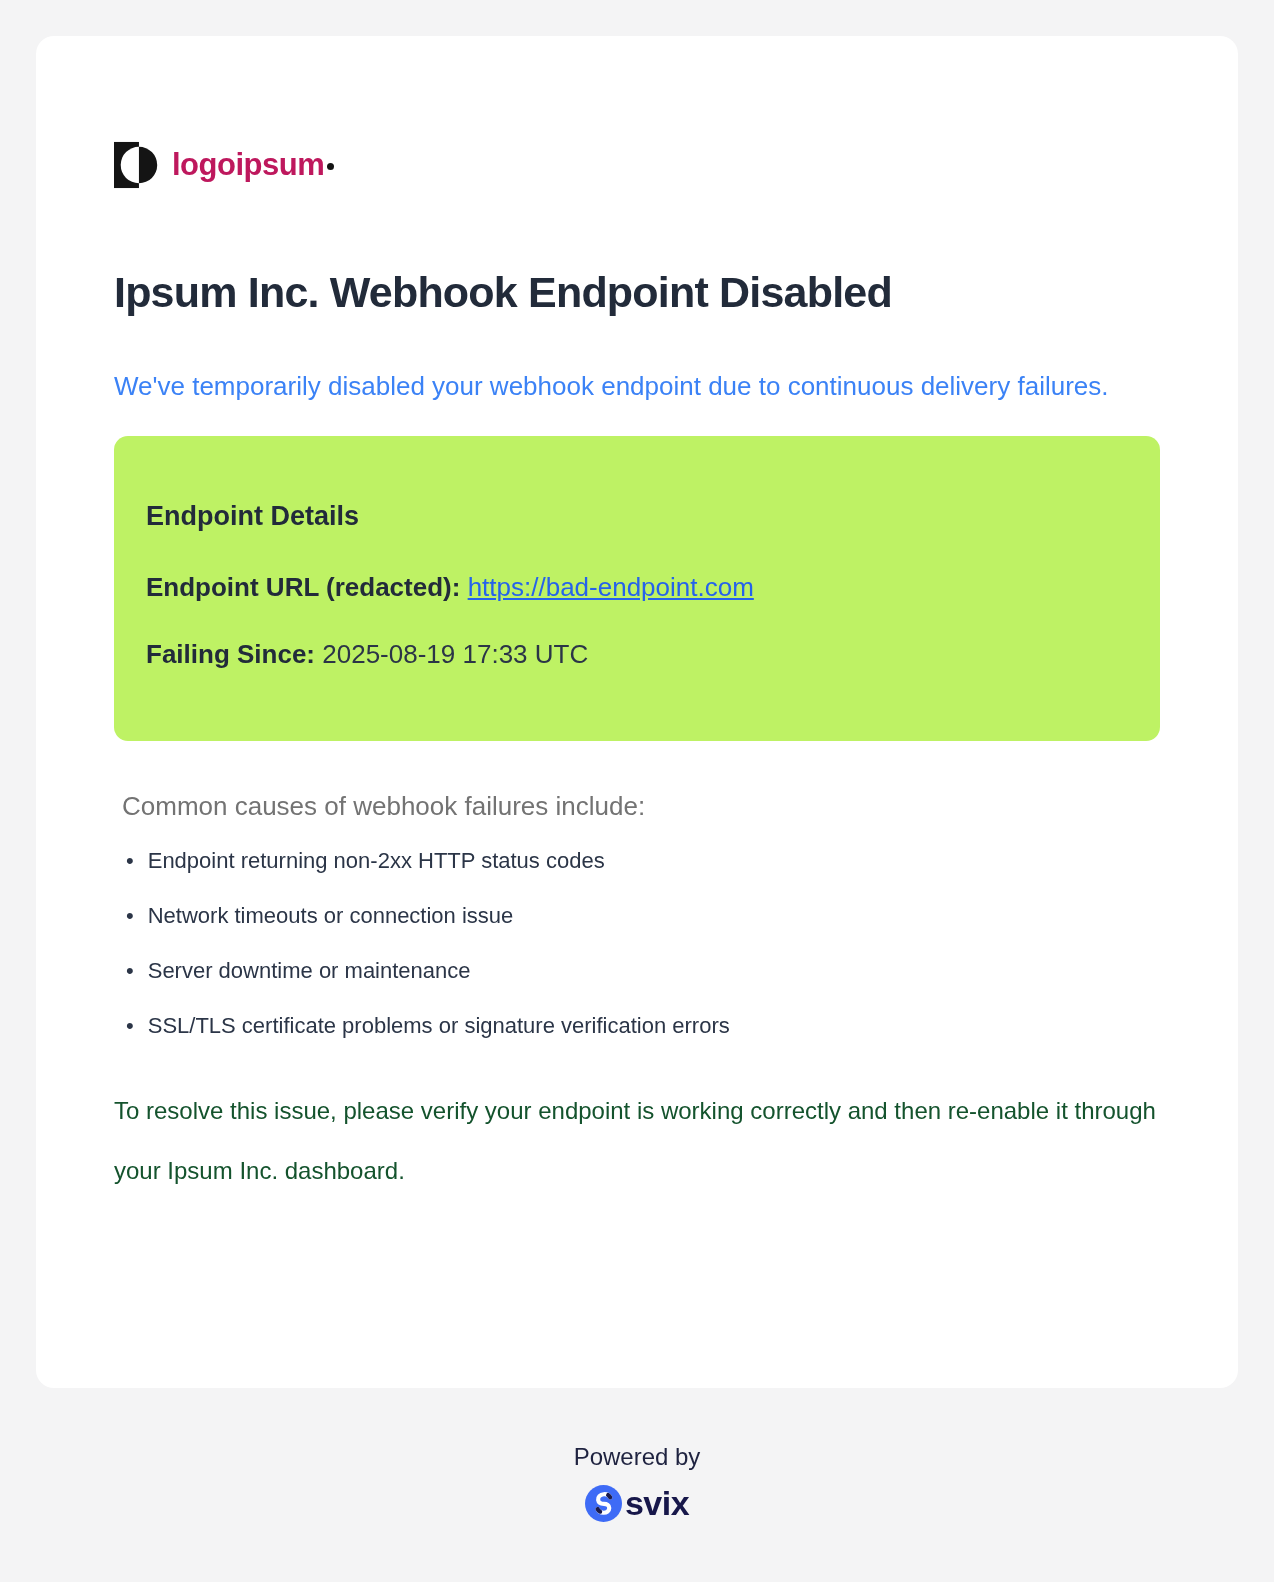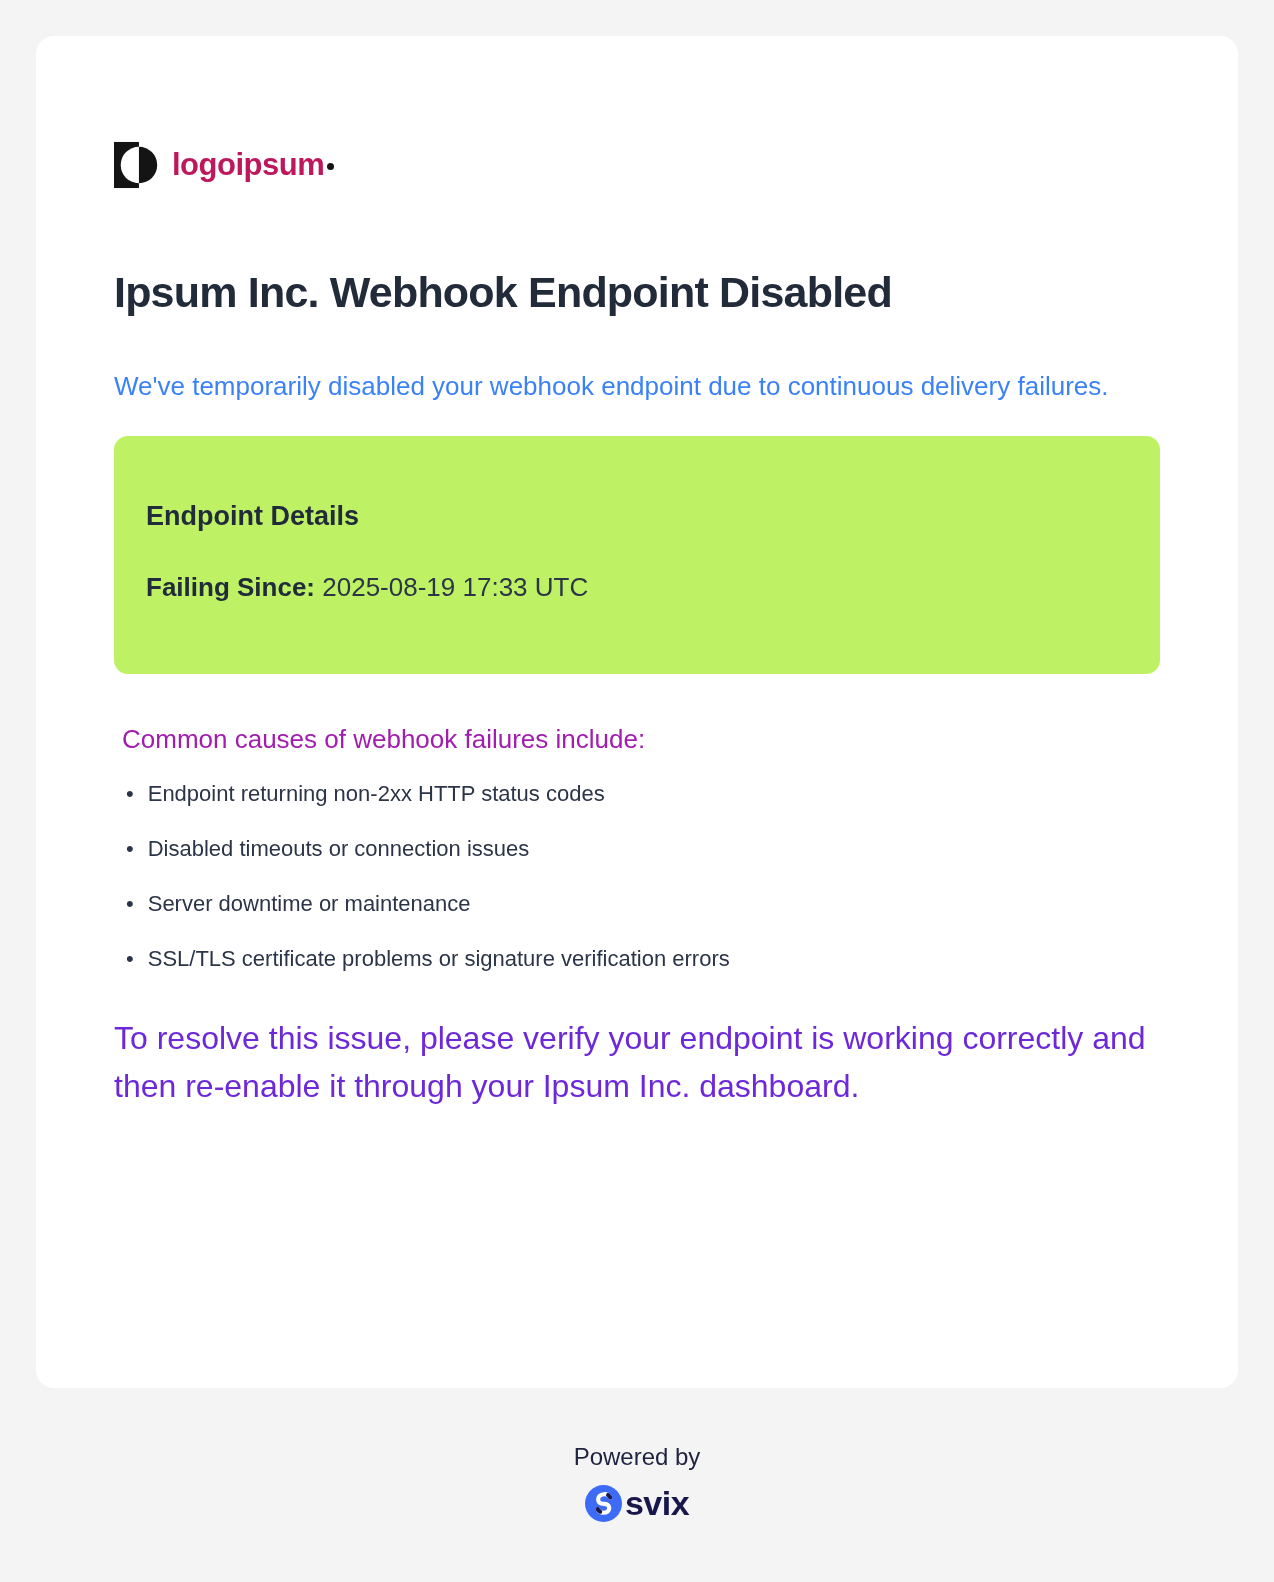--- a/index.html
+++ b/index.html
@@ -46,36 +46,36 @@
   .details-title {
     font-size: 27px; font-weight: bold; line-height: 32px; color: #222b3a;
     margin-bottom: 40px;
   }
   .detail-row { font-size: 26px; line-height: 30px; color: #2b3547; }
   .detail-row + .detail-row { margin-top: 37px; }
   .detail-label { font-weight: bold; color: #222b3a; }
   .detail-link { color: #2563eb; text-decoration: underline; }
   p.causes-intro {
     margin-top: 50px; padding-left: 8px;
-    font-size: 26px; line-height: 30px; color: #a21caf;
+    font-size: 26px; line-height: 30px; color: #737373;
   }
   ul.causes-list { list-style: none; margin-top: 25px; padding-left: 12px; }
   ul.causes-list li {
     font-size: 22px; line-height: 30px; color: #2b3547;
     margin-bottom: 25px;
     display: flex; align-items: center;
   }
   ul.causes-list li::before {
     content: "\2022";
     font-size: 22px; color: #2b3547;
     margin-right: 14px;
   }
   p.resolution {
     margin-top: 40px;
-    font-size: 32px; line-height: 48px; color: #6d28d9;
+    font-size: 24px; line-height: 60px; color: #14532d;
   }
   .footer { text-align: center; margin-top: 54px; }
   .powered-by {
     font-size: 24px; line-height: 30px; color: #1f2340;
   }
   .svix-logo {
     margin-top: 12px;
     display: inline-flex; align-items: center; gap: 3px;
     cursor: pointer;
   }
@@ -100,31 +100,36 @@
       <span class="logo-dot"></span>
   </div>
 
   <h1 class="page-title">Ipsum Inc. Webhook Endpoint Disabled</h1>
 
   <p class="intro">We've temporarily disabled your webhook endpoint due to continuous delivery failures.</p>
 
   <div class="details-panel">
     <div class="details-title">Endpoint Details</div>
     <div class="detail-row">
+      <span class="detail-label">Endpoint URL (redacted):</span>
+      <span> </span>
+      <a class="detail-link" href="#">https://bad-endpoint.com</a>
+    </div>
+    <div class="detail-row">
       <span class="detail-label">Failing Since:</span>
       <span> </span>
       <span>2025-08-19 17:33 UTC</span>
     </div>
   </div>
 
   <p class="causes-intro">Common causes of webhook failures include:</p>
 
   <ul class="causes-list">
     <li>Endpoint returning non-2xx HTTP status codes</li>
-    <li>Disabled timeouts or connection issues</li>
+    <li>Network timeouts or connection issue</li>
     <li>Server downtime or maintenance</li>
     <li>SSL/TLS certificate problems or signature verification errors</li>
   </ul>
 
   <p class="resolution">To resolve this issue, please verify your endpoint is working correctly and then re-enable it through your Ipsum Inc. dashboard.</p>
 
 </div>
 
 <div class="footer">
   <div class="powered-by">Powered by</div>

